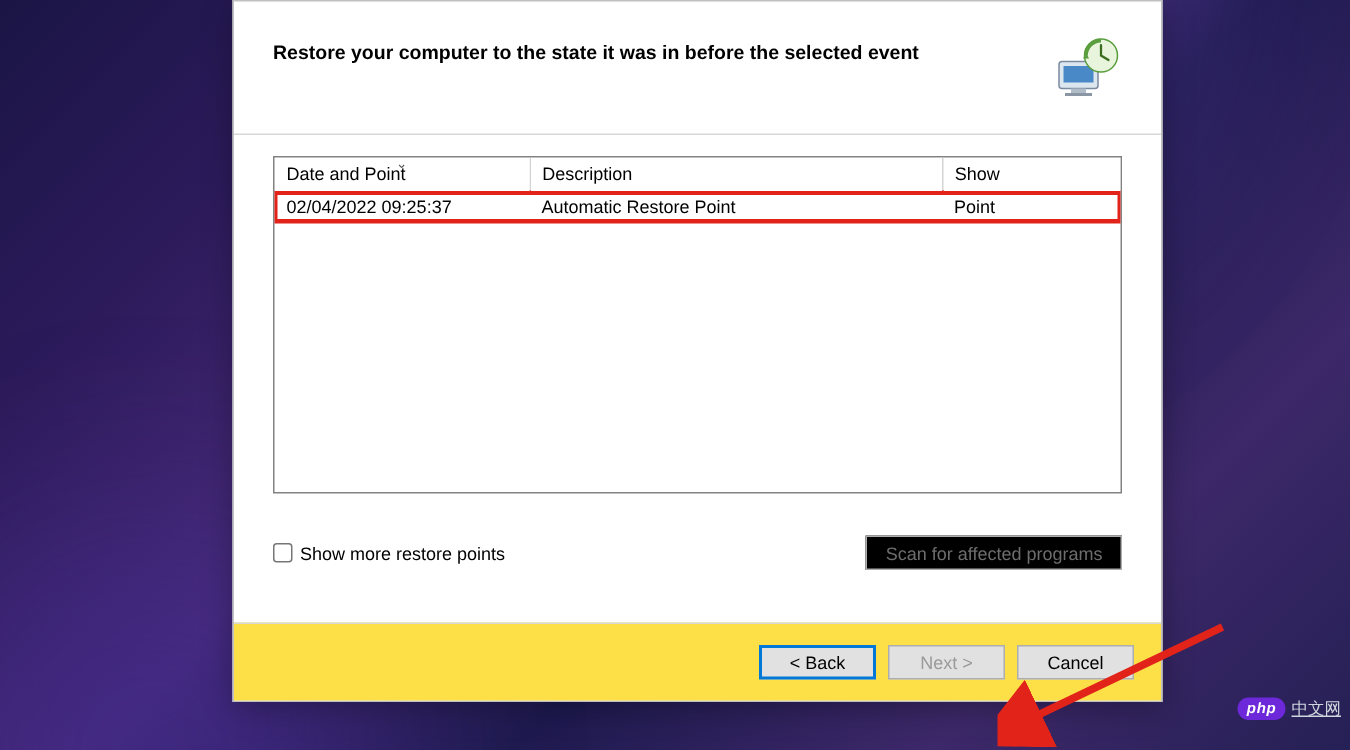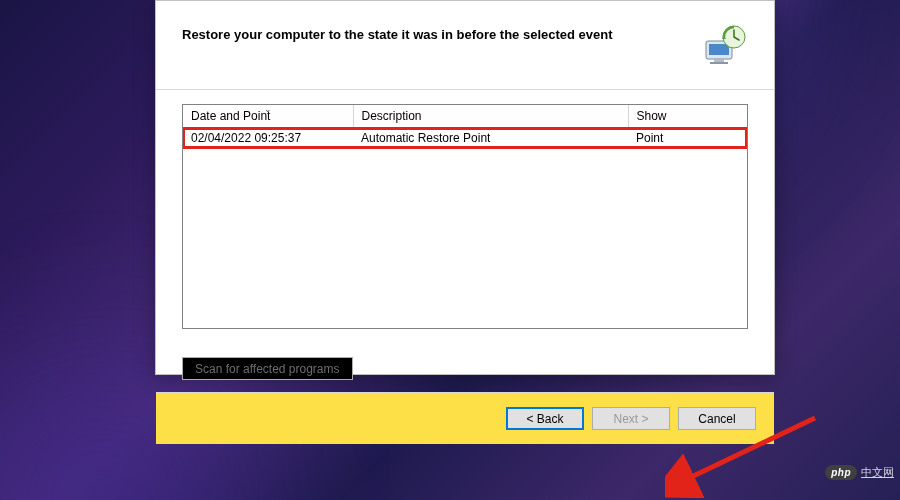--- a/index.html
+++ b/index.html
@@ -29,21 +29,21 @@
       background: radial-gradient(circle at 50% 50%, rgba(60,40,140,0.7), transparent 60%);
       bottom: -250px; left: -150px;
       border-radius: 50%;
       filter: blur(50px);
     }
     .dialog {
       position: absolute;
       left: 155px;
       top: 0;
       width: 620px;
-      height: 375px;
+      height: 468px;
       background: #fff;
       border: 1px solid #c0c0c0;
       box-shadow: 0 4px 20px rgba(0,0,0,0.3);
       display: flex;
       flex-direction: column;
       z-index: 10;
     }
     .header-area {
       padding: 22px 26px 18px 26px;
       border-bottom: 1px solid #d8d8d8;
@@ -173,21 +173,21 @@
     .watermark {
       position: absolute;
       right: 6px;
       bottom: 20px;
       z-index: 30;
       display: flex;
       align-items: center;
       gap: 4px;
     }
     .wm-badge {
-      background: #404040;
+      background: #6d28d9;
       color: #fff;
       font-size: 10px;
       font-weight: bold;
       padding: 2px 6px;
       border-radius: 9px;
       font-style: italic;
       letter-spacing: 0.5px;
     }
     .wm-text {
       color: #cfd6de;
@@ -241,20 +241,24 @@
           <tr class="highlighted">
             <td>02/04/2022 09:25:37</td>
             <td>Automatic Restore Point</td>
             <td>Point</td>
           </tr>
         </tbody>
       </table>
     </div>
 
     <div class="below-table">
+      <label class="chk-wrap">
+        <input type="checkbox" style="">
+        <span>Show more restore points</span>
+      </label>
       <button class="scan-btn" disabled="">Scan for affected programs</button>
     </div>
   </div>
 
   <div class="footer">
     <button class="primary">&lt; Back</button>
     <button disabled="">Next &gt;</button>
     <button>Cancel</button>
   </div>
 

